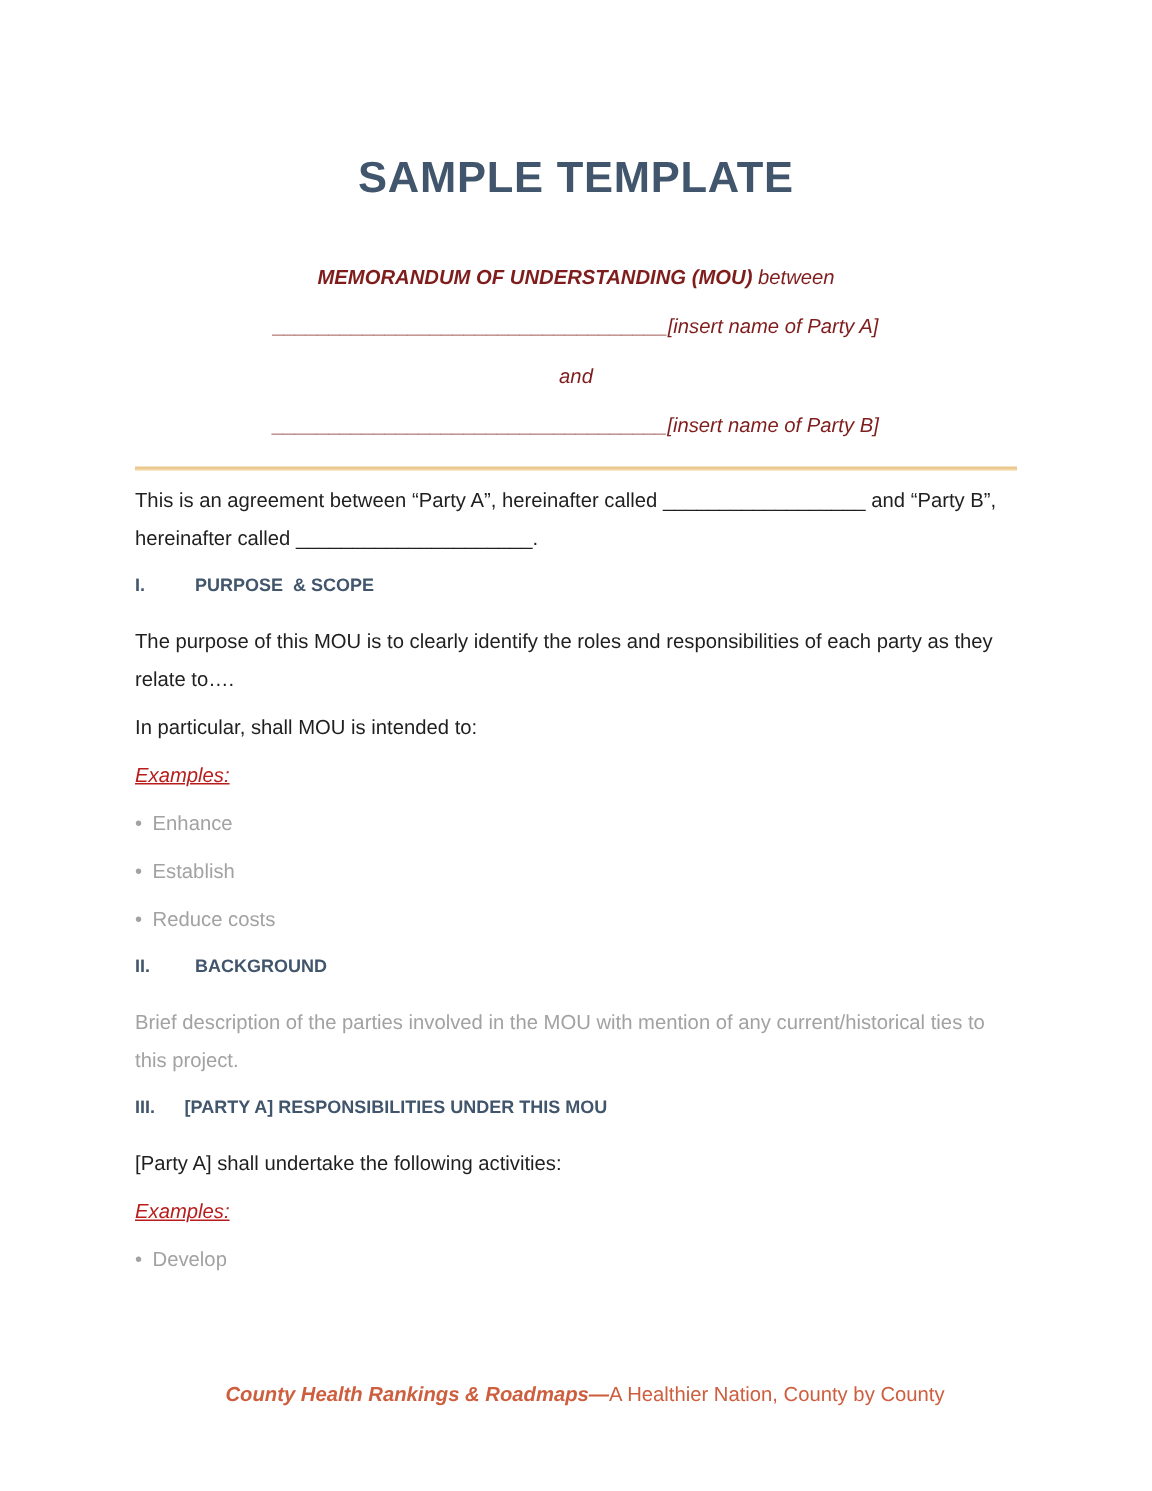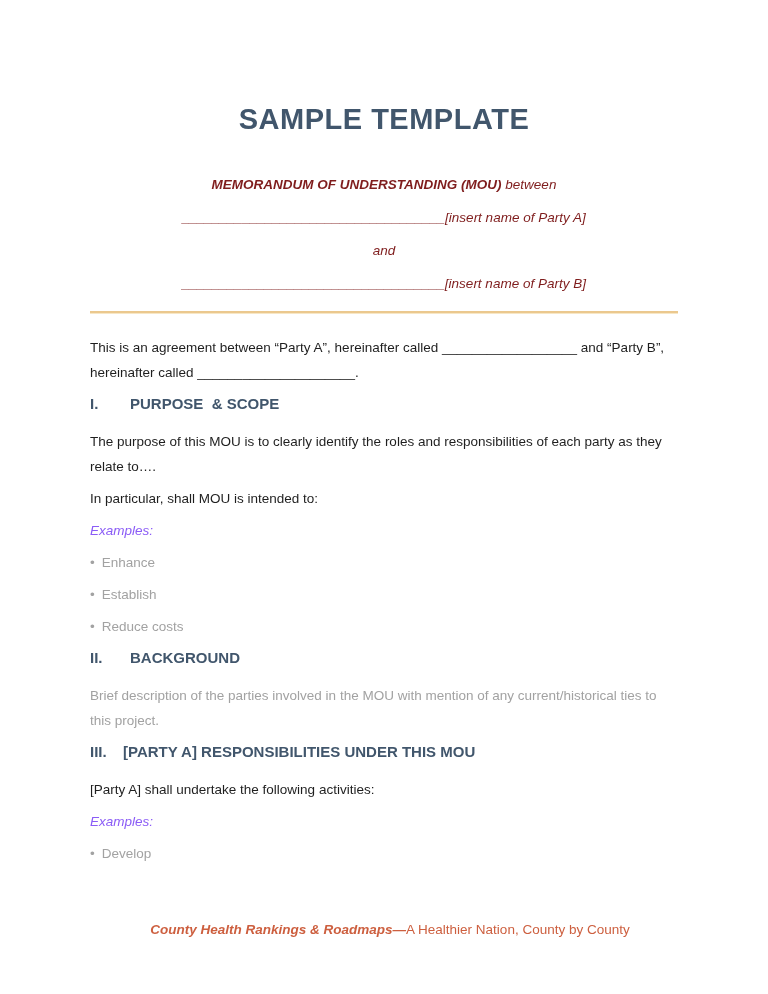--- a/index.html
+++ b/index.html
@@ -44,32 +44,32 @@
   .blank-slate { letter-spacing: 0; }
   
   .rule {
     border: none;
     height: 2px;
     background: #ebc88e;
     box-shadow: 0 1px 0 #f7e7c6;
     margin: 19px 0 0;
   }
   
-  .body-text { padding-top: 22px; }
+  .body-text { padding-top: 8px; }
   p.para {
     margin: 0 0 7px;
     font-size: 13.5px;
     line-height: 25px;
     white-space: pre-wrap;
   }
   .muted { color: #a2a2a2; }
-  .muted-italic { color: #8b5cf6; font-style: italic; }
+  .muted-italic { color: #b91c1c; font-style: italic; text-decoration: underline; }
   h2.sec-heading {
     margin: 8px 0 14px;
-    font-size: 15px;
+    font-size: 12px;
     font-weight: bold;
     color: #41566c;
     line-height: 22px;
     white-space: pre-wrap;
   }
   h2 .sec-num { display: inline-block; min-width: 40px; }
   h2 .sec-num.narrow { min-width: 33px; }
   ul.bullet-list {
     list-style: none;
     margin: 0;

